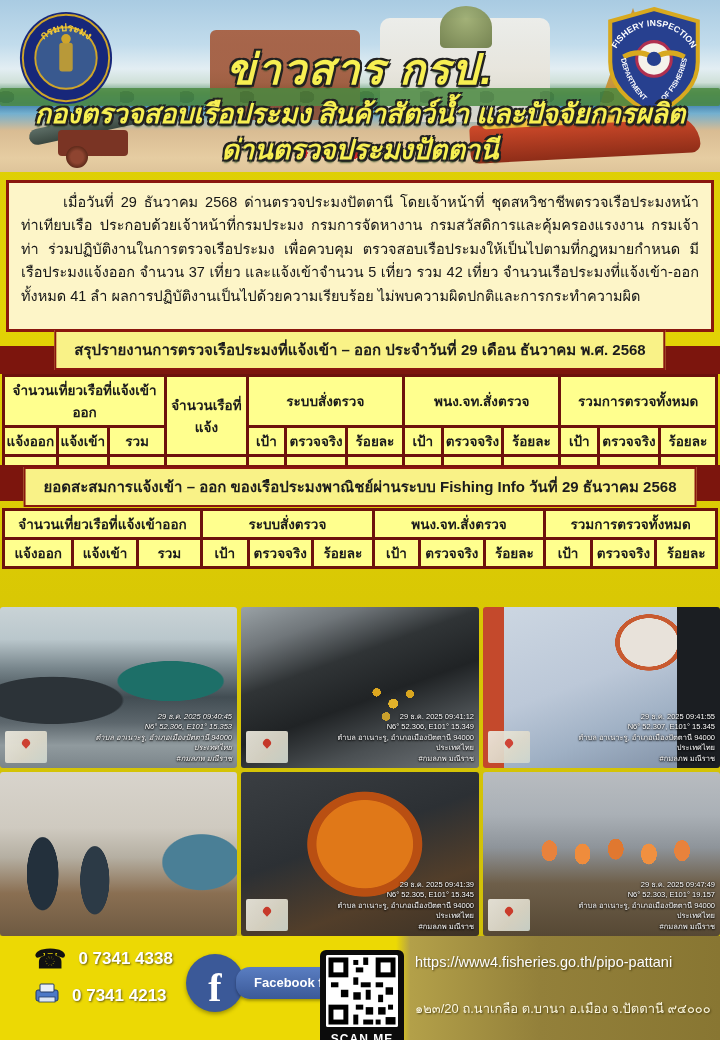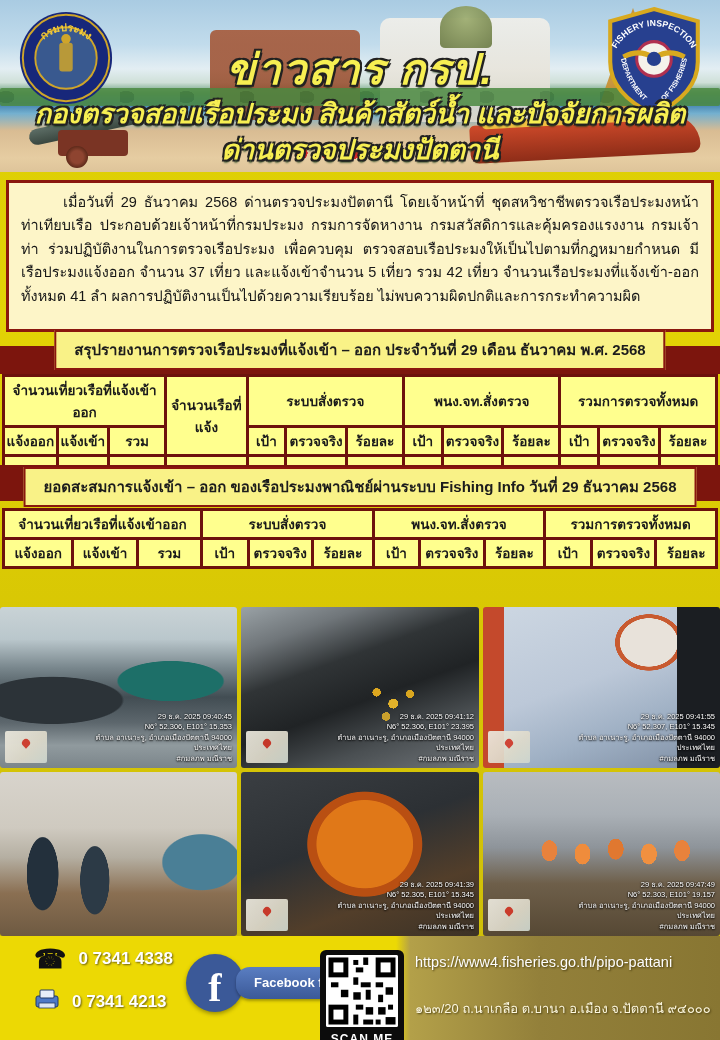--- a/index.html
+++ b/index.html
@@ -60,21 +60,21 @@
   .rpt th { font-size:13.5px; font-weight:bold; color:#1b1b1b; height:29px; }
   .rpt td.val { font-size:16px; font-weight:bold; color:#14145e; height:33px; }
 
   
   .photos { position:absolute; top:607px; left:0; width:720px; height:329px;
     display:grid; grid-template-columns:237px 238px 237px; grid-template-rows:161px 164px; gap:4px; }
   .photo { position:relative; overflow:hidden; border-radius:3px; }
   .p1 { background:
     radial-gradient(90px 34px at 72% 46%, #1d6f68 0 58%, transparent 60%),
     radial-gradient(120px 40px at 22% 58%, #2c3338 0 58%, transparent 60%),
-    linear-gradient(180deg,#c9d3d6 0%,#bac7cc 20%,#78868c 38%,#424d53 56%,#5d676d 72%,#909a9e 86%,#7b858a 100%); }
+    linear-gradient(180deg,#c9d3d6 0%,#bac7cc 20%,#78868c 38%,#424d53 56%,#5d676d 72%,#909a9e 86%,#7b858a 100%); font-style: italic; }
   .p2 { background:
     radial-gradient(6px 6px at 57% 53%, #dca61f 0 70%, transparent 71%),
     radial-gradient(7px 7px at 64% 60%, #e2b22a 0 70%, transparent 71%),
     radial-gradient(6px 6px at 71% 54%, #d9a61f 0 70%, transparent 71%),
     radial-gradient(6px 6px at 61% 68%, #caa02c 0 70%, transparent 71%),
     linear-gradient(160deg,#9aa2a6 0%,#70767a 18%,#303436 36%,#202325 56%,#4a4f52 76%,#707579 100%); }
   .p3 { background:
     linear-gradient(90deg,#c4492c 0 9%, transparent 9%),
     linear-gradient(270deg,#1b1e22 0 18%, transparent 18%),
     radial-gradient(48px 40px at 70% 22%, #e8e2da 0 60%, #c85a30 61% 70%, transparent 71%),
@@ -100,21 +100,21 @@
   .map-thumb { position:absolute; left:5px; bottom:5px; width:42px; height:32px; border-radius:2px;
     background:linear-gradient(135deg,#edeadf 0%,#dfdbcb 60%,#cfd8cf 100%); opacity:.92; }
   .map-pin { position:absolute; left:17px; top:8px; width:8px; height:8px; background:#d33a2a; border-radius:50% 50% 50% 0; transform:rotate(-45deg); }
 
   
   .footer { position:absolute; top:936px; left:0; width:720px; height:104px;
     background:linear-gradient(90deg,#ecd904 0 55%, #b3a049 57%, #93803a 75%, #887632 100%); }
   .contact { position:absolute; left:34px; display:flex; align-items:center; gap:12px;
     color:#fff; font-weight:bold; text-shadow:1px 1px 2px #6b5e10; }
   .row-phone { top:10px; font-size:17px; }
-  .row-fax { top:52px; font-size:17px; }
+  .row-fax { top:46px; font-size:17px; }
   .row-mail { top:78px; font-size:15px; }
   .glyph-phone { font-size:26px; color:#111; text-shadow:none; line-height:1; }
   .fb-group { position:absolute; left:186px; top:18px; display:flex; align-items:center; }
   .fb-circle { width:58px; height:58px; border-radius:50%; background:#3b5998; display:flex; align-items:center; justify-content:center;
     box-shadow:0 2px 4px rgba(0,0,0,.35); }
   .fb-circle::before { content:"f"; color:#fff; font-size:40px; font-weight:bold; font-family:"Liberation Serif", serif; margin-top:8px; }
   .fb-pill { margin-left:-8px; background:linear-gradient(180deg,#5a7ec2,#3b5998); color:#fff; font-weight:bold; font-size:13px;
     padding:8px 14px 8px 18px; border-radius:14px; line-height:1.25; text-align:center; box-shadow:0 2px 3px rgba(0,0,0,.3); }
   .qr-block { position:absolute; left:320px; top:14px; width:84px; height:100px; background:#0c0c0c; border-radius:6px;
     display:flex; flex-direction:column; align-items:center; padding-top:5px; }
@@ -306,21 +306,21 @@
         <div>#กมลภพ มณีราช</div>
       </div>
     </div>
 
     <div class="photo p2">
       <div class="map-thumb">
           <span class="map-pin"></span>
         </div>
       <div class="stamp">
         <div>29 ธ.ค. 2025 09:41:12</div>
-        <div>N6° 52.306, E101° 23.395</div>
+        <div>N6° 52.306, E101° 15.349</div>
         <div>ตำบล อาเนาะรู, อำเภอเมืองปัตตานี 94000</div>
         <div>ประเทศไทย</div>
         <div>#กมลภพ มณีราช</div>
       </div>
     </div>
 
     <div class="photo p3">
       <div class="map-thumb">
           <span class="map-pin"></span>
         </div>

